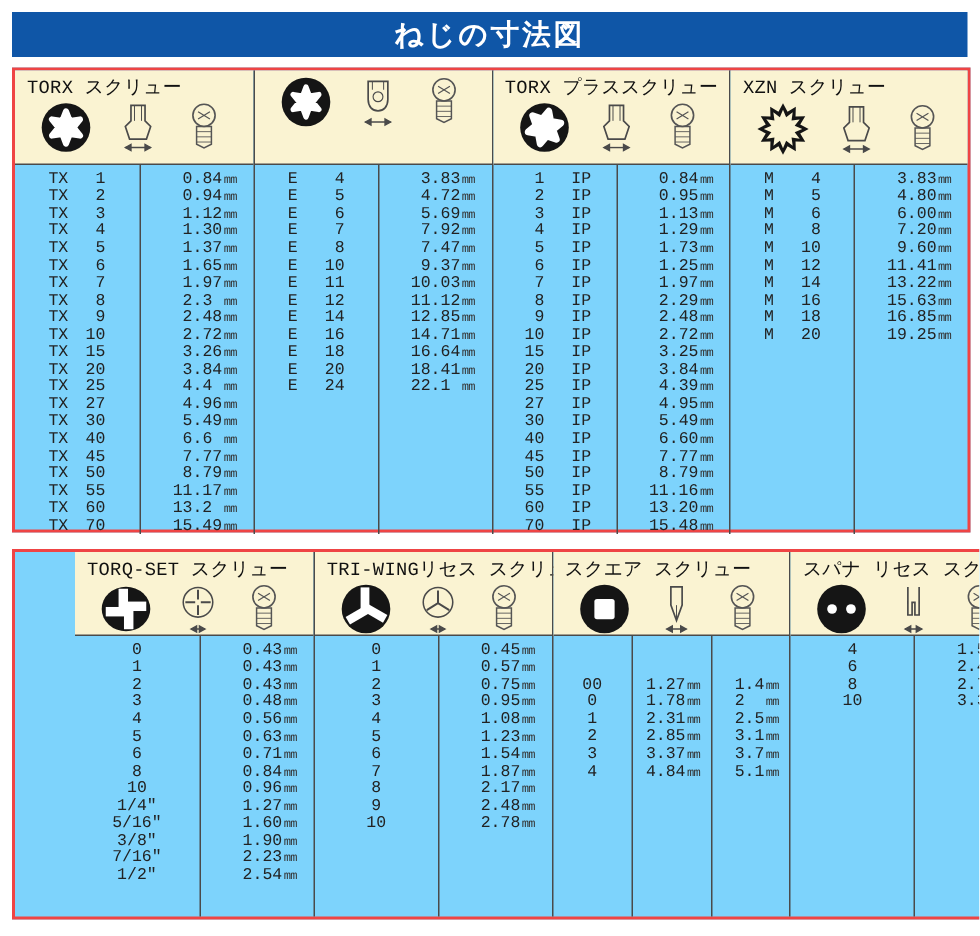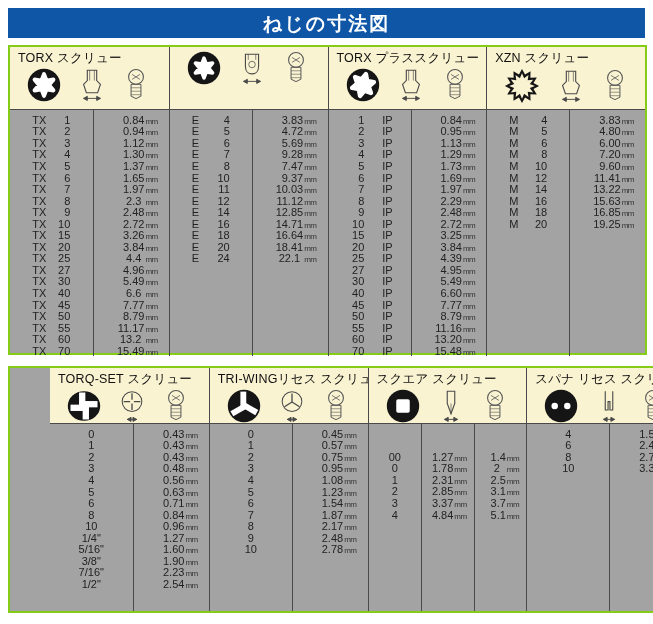--- a/index.html
+++ b/index.html
@@ -1,21 +1,21 @@
 <!DOCTYPE html>
 <html lang="ja"><head>
 <meta charset="utf-8">
 <style>
   html,body{margin:0;padding:0;background:#fff;}
   .page{position:relative;width:653px;height:624px;background:#fff;overflow:hidden;
         font-family:"Liberation Sans","DejaVu Sans",sans-serif;}
   .titlebar{position:absolute;left:8px;top:8px;width:637px;height:30px;background:#0f56a7;
         color:#fff;font-size:19px;font-weight:bold;text-align:center;line-height:31px;letter-spacing:2px;}
-  .table{position:absolute;left:8px;width:635px;border:2px solid #84cc16;background:#a3a3a3;
-        display:grid;grid-template-columns:repeat(4,1fr);}
+  .table{position:absolute;left:8px;width:635px;border:2px solid #ef4444;background:#7dd3fc;
+        display:grid;grid-template-columns:repeat(4,1fr);font-family:Liberation Mono, monospace;}
   .t-top{top:45px;height:306px;}
   .t-bot{top:366px;height:243px;padding-left:40px;}
   .col{display:flex;flex-direction:column;min-width:0;}
   .col + .col{border-left:1.5px solid #4a4a4a;}
   .colhead{background:#faf3d2;border-bottom:1.5px solid #4a4a4a;padding:3px 4px 0 8px;box-sizing:border-box;}
   .t-top .colhead{height:63px;}
   .t-bot .colhead{height:56px;}
   .coltitle{font-size:12.5px;color:#101010;white-space:nowrap;letter-spacing:0.2px;}
   .icons{display:flex;align-items:center;gap:15px;padding-left:8px;margin-top:0px;}
   .icons .ic{display:inline-flex;align-items:center;justify-content:center;}
@@ -274,21 +274,21 @@
               <span class="pfx">E</span>
               <span class="num">6</span>
             </span>
             <span class="cv"><span>5.69</span><span class="u">mm</span></span>
           </div>
           <div class="trow">
             <span class="cs">
               <span class="pfx">E</span>
               <span class="num">7</span>
             </span>
-            <span class="cv"><span>9.28</span><span class="u">mm</span></span>
+            <span class="cv"><span>7.92</span><span class="u">mm</span></span>
           </div>
           <div class="trow">
             <span class="cs">
               <span class="pfx">E</span>
               <span class="num">8</span>
             </span>
             <span class="cv"><span>7.47</span><span class="u">mm</span></span>
           </div>
           <div class="trow">
             <span class="cs">
@@ -413,21 +413,21 @@
               <span class="num">5</span>
               <span class="sfx">IP</span>
             </span>
             <span class="cv"><span>1.73</span><span class="u">mm</span></span>
           </div>
           <div class="trow">
             <span class="cs">
               <span class="num">6</span>
               <span class="sfx">IP</span>
             </span>
-            <span class="cv"><span>1.69</span><span class="u">mm</span></span>
+            <span class="cv"><span>1.25</span><span class="u">mm</span></span>
           </div>
           <div class="trow">
             <span class="cs">
               <span class="num">7</span>
               <span class="sfx">IP</span>
             </span>
             <span class="cv"><span>1.97</span><span class="u">mm</span></span>
           </div>
           <div class="trow">
             <span class="cs">

